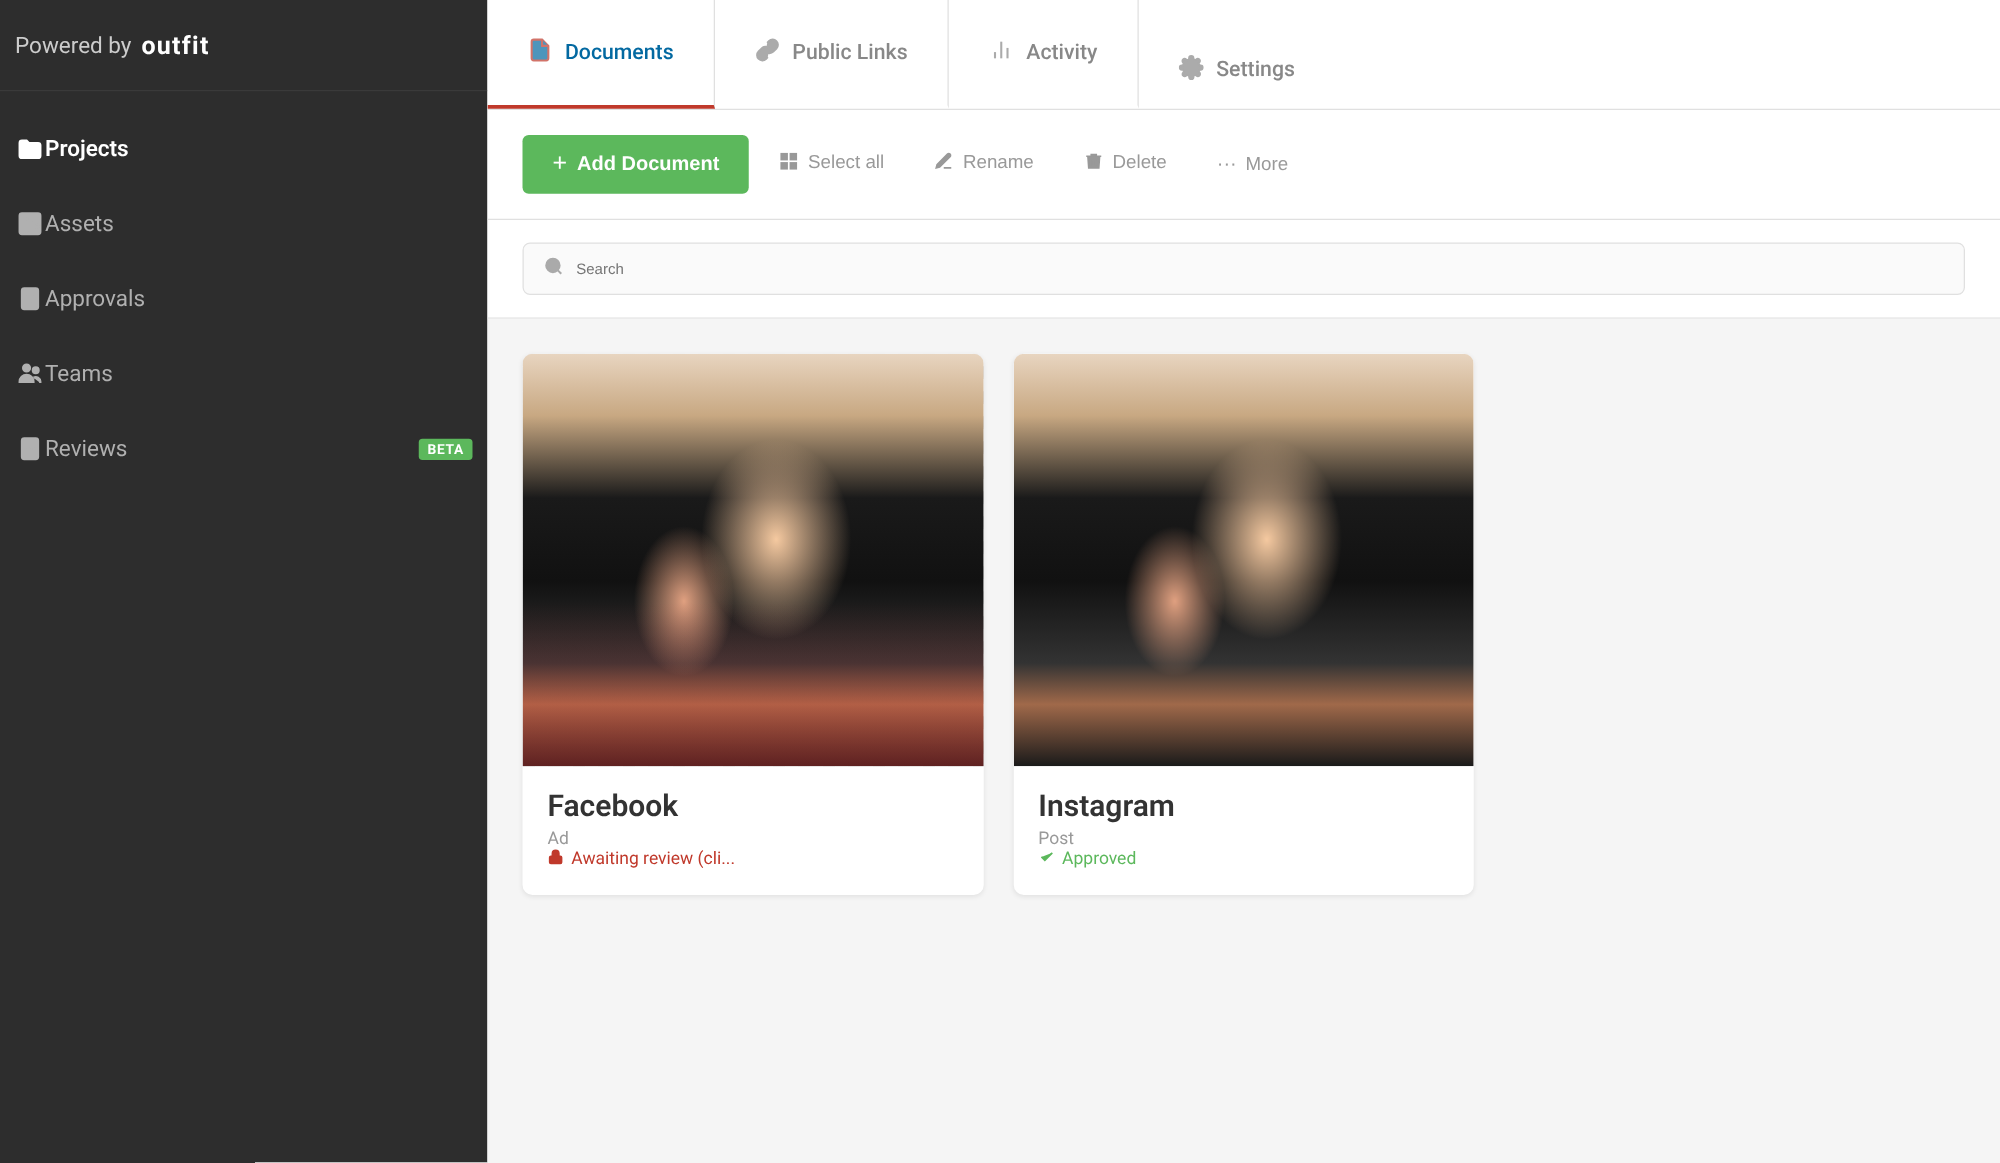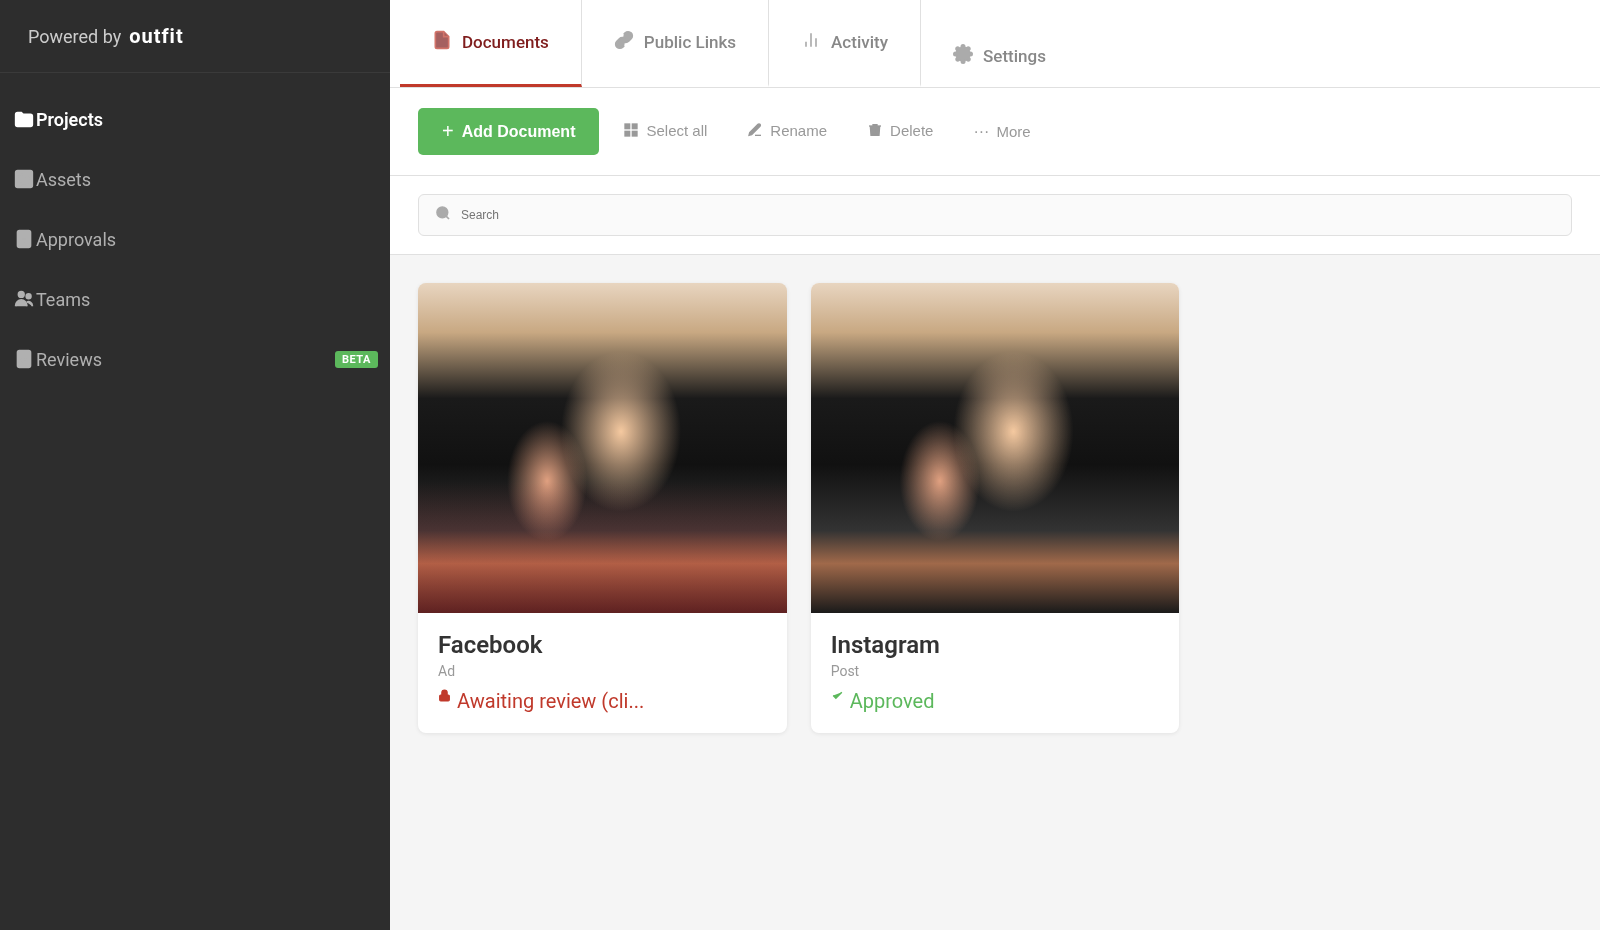--- a/index.html
+++ b/index.html
@@ -8,21 +8,21 @@
     
     .sidebar {
       width: 390px;
       background: #2d2d2d;
       display: flex;
       flex-direction: column;
       height: 100%;
       flex-shrink: 0;
     }
     .sidebar-header {
-      padding: 24px 28px;
+      padding: 24px 12px;
       border-bottom: 1px solid #3a3a3a;
       display: flex;
       align-items: center;
       gap: 8px;
     }
     .sidebar-header-text {
       color: #cccccc;
       font-size: 18px;
       font-weight: 400;
     }
@@ -94,23 +94,22 @@
       color: #888888;
       font-size: 17px;
       font-weight: 500;
       border-bottom: 3px solid transparent;
       transition: color 0.15s;
       white-space: nowrap;
       border-right: 1px solid #e0e0e0;
     }
     .tab:last-child { border-right: none; margin-top: 28px; }
     .tab.active {
-      color: #7f1d1d;
+      color: #0369a1;
       border-bottom: 3px solid #c0392b;
-      margin-left: 10px;
     }
     .tab-icon { font-size: 20px; opacity: 0.7; }
 
     
     .toolbar {
       display: flex;
       align-items: center;
       gap: 8px;
       padding: 20px 28px;
       background: #ffffff;
@@ -234,24 +233,23 @@
     }
     .doc-card-title {
       font-size: 24px;
       font-weight: 600;
       color: #333333;
       margin-bottom: 4px;
     }
     .doc-card-subtitle {
       font-size: 14px;
       color: #999999;
-      margin-bottom: 10px;
     }
     .doc-card-status {
-      font-size: 20px;
+      font-size: 14px;
       display: flex;
       align-items: flex-start;
       gap: 6px;
     }
     .status-awaiting { color: #c0392b; }
     .status-approved { color: #5cb85c; }
     .status-icon { font-size: 13px; }
 
     
     svg { fill: currentColor; }

